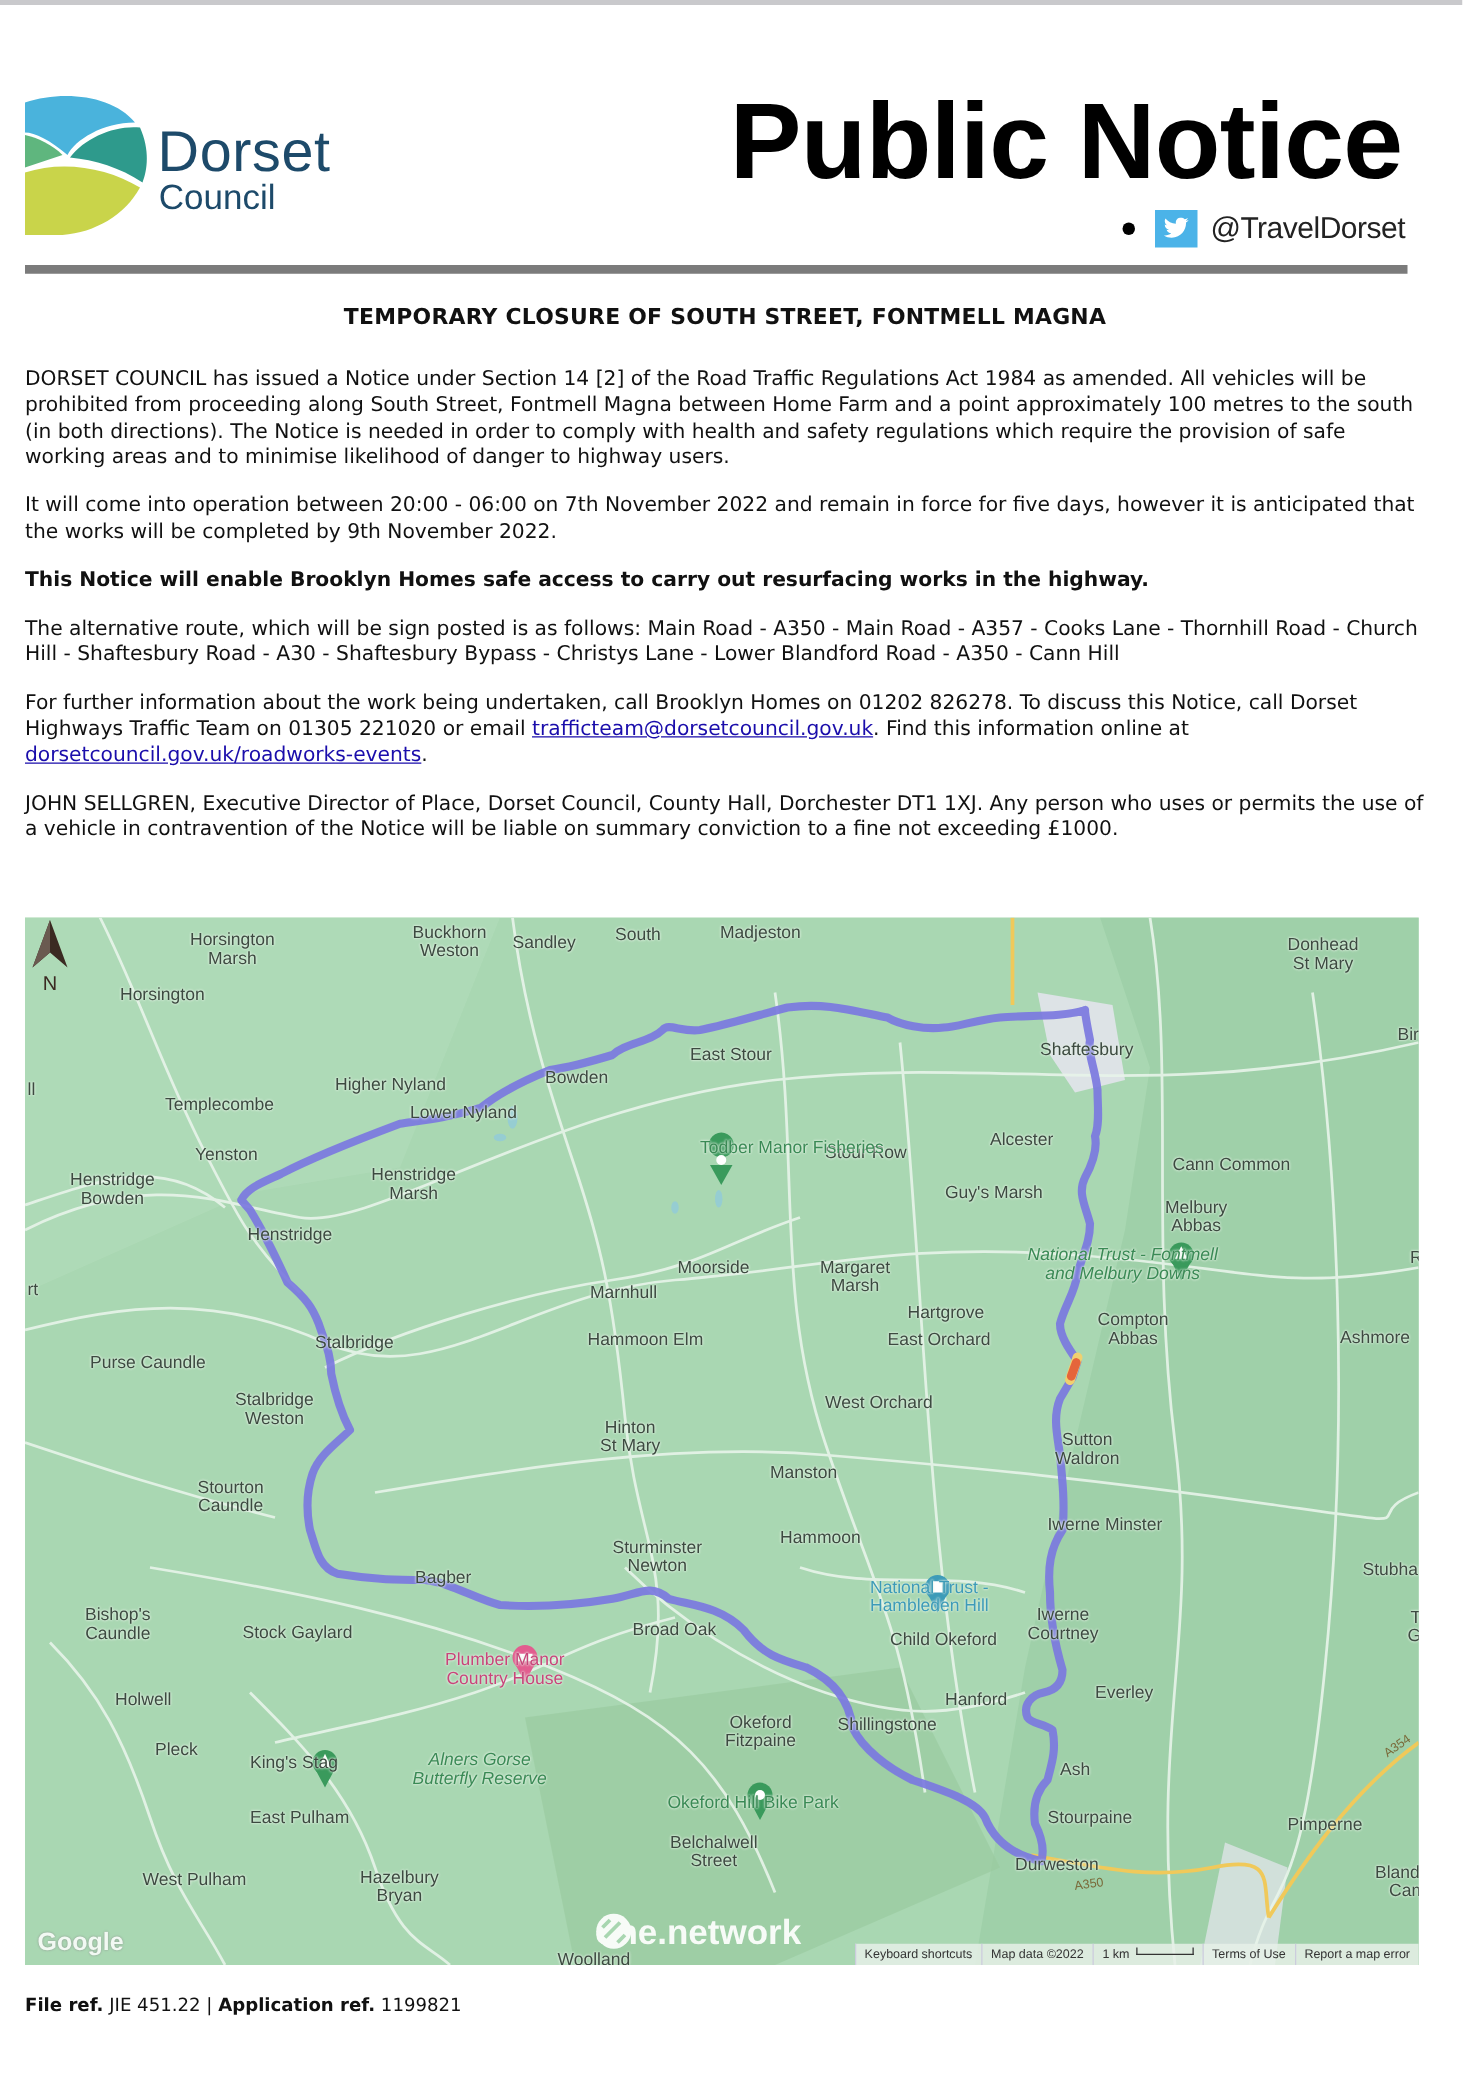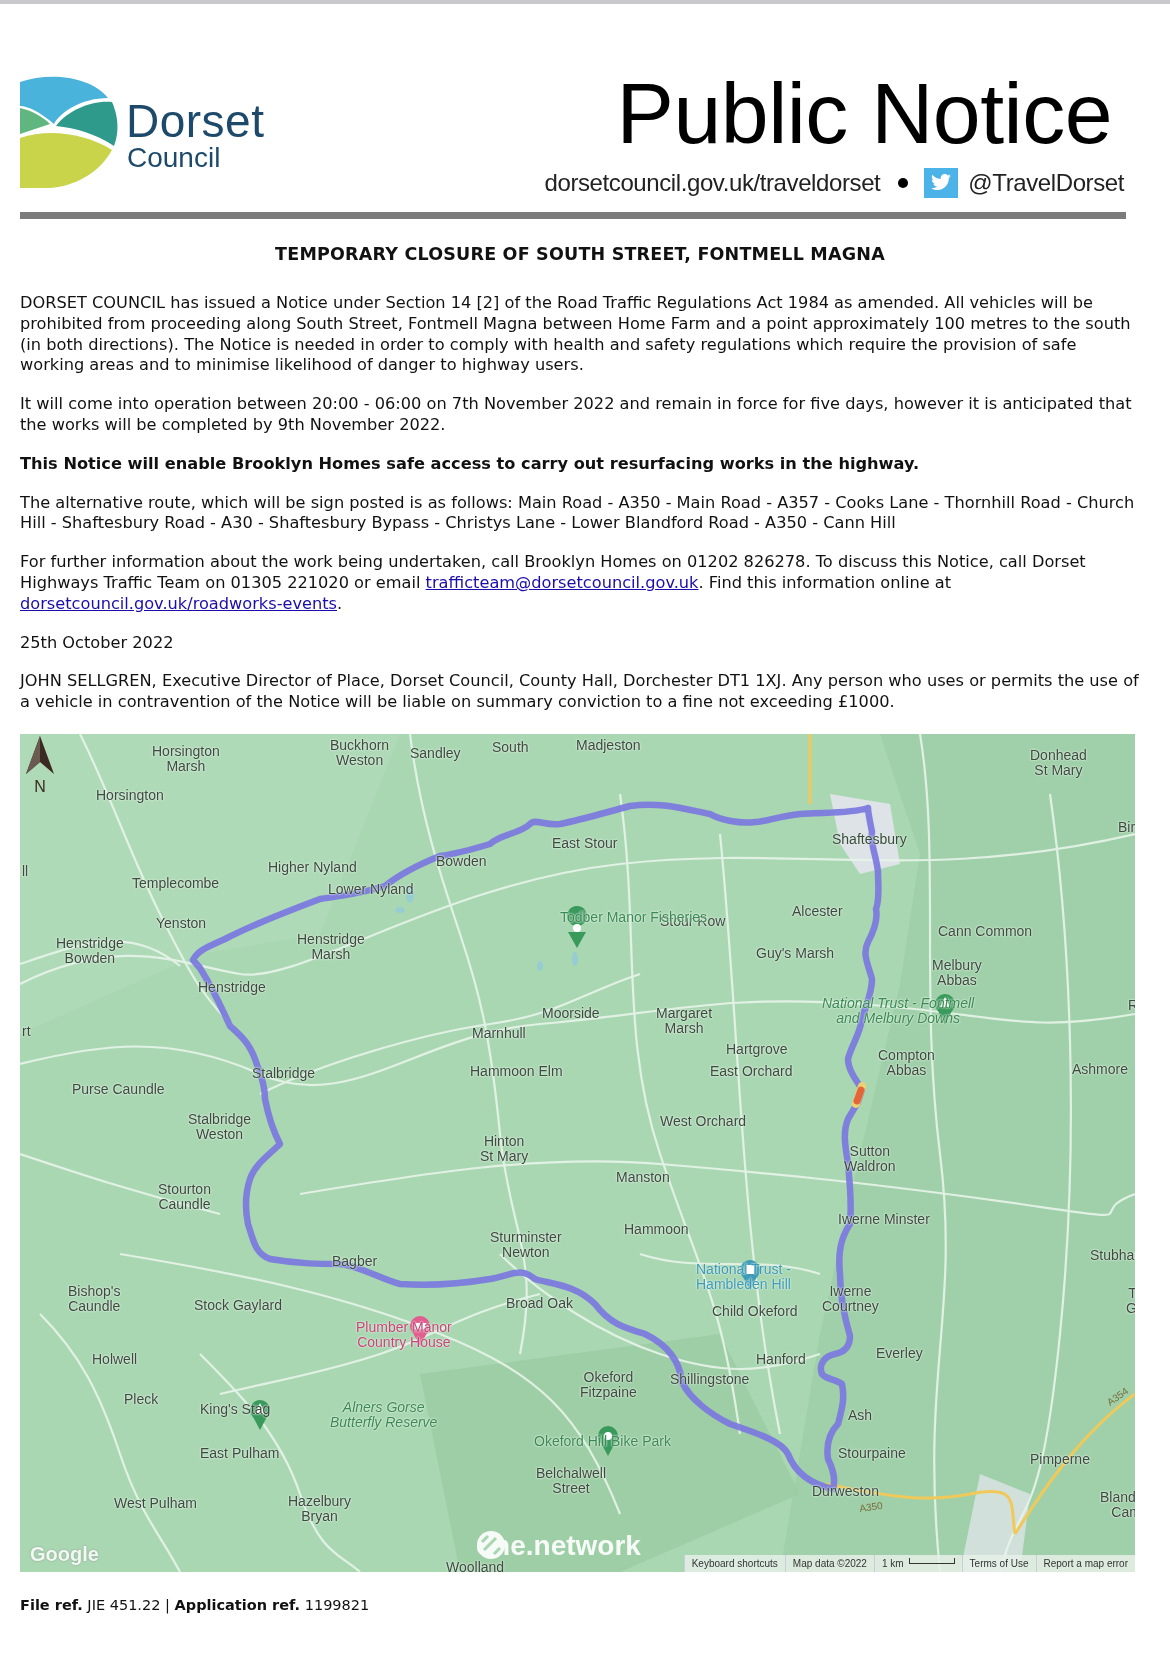--- a/index.html
+++ b/index.html
@@ -2,21 +2,21 @@
 <html><head>
 <meta charset="utf-8">
 <style>
   html, body { margin: 0; padding: 0; background: #ffffff; }
   body { width: 1170px; height: 1678px; position: relative; overflow: hidden; font-family: "DejaVu Sans", sans-serif; color: #111; }
   .topbar { position: absolute; left: 0; top: 0; width: 1170px; height: 4px; background: #c9c9cc; }
   .logo { position: absolute; left: 20px; top: 76px; width: 260px; height: 112px; }
   .logo-text { position: absolute; left: 126px; top: 98px; color: #1d4a6a; font-family: "Liberation Sans", sans-serif; }
   .logo-text .l1 { font-size: 46px; line-height: 46px; letter-spacing: 0.5px; }
   .logo-text .l2 { font-size: 28px; line-height: 28px; margin-top: 0px; padding-left: 1px; }
-  .pn-title { position: absolute; right: 58px; top: 66px; font-family: "Liberation Sans", sans-serif; font-weight: normal; font-size: 86px; line-height: 94px; color: #000; letter-spacing: -0.5px; }
+  .pn-title { position: absolute; right: 48px; top: 66px; font-family: "Liberation Sans", sans-serif; font-weight: bold; font-size: 86px; line-height: 94px; color: #000; letter-spacing: -0.5px; }
   .pn-sub { position: absolute; right: 46px; top: 168px; display: flex; align-items: center; font-family: "Liberation Sans", sans-serif; font-size: 24px; color: #222; letter-spacing: -0.4px; }
   .pn-sub .dot { display: inline-block; width: 10px; height: 10px; border-radius: 50%; background: #000; margin: 0 16px 0 18px; }
   .tw { display: inline-flex; width: 34px; height: 30px; background: #4bb3e8; margin-right: 10px; align-items: center; justify-content: center; }
   .rule { position: absolute; left: 20px; top: 212px; width: 1106px; height: 7px; background: #7b7b7b; }
   .heading { position: absolute; left: 0; top: 244px; width: 1160px; text-align: center; font-weight: bold; font-size: 17.5px; letter-spacing: 0.2px; }
   .body-text { position: absolute; left: 20px; top: 293px; width: 1125px; font-size: 16.2px; line-height: 20.8px; }
   .body-text p { margin: 0 0 18px 0; }
   .body-text a { color: #1a0dab; text-decoration: underline; }
   .b { font-weight: bold; }
   .map { position: absolute; left: 20px; top: 734px; width: 1115px; height: 838px; background: #a9d7b2; overflow: hidden; }
@@ -47,40 +47,38 @@
   <path d="M36 50 C 48 34, 72 24, 92 26 C 100 44, 98 60, 94 70 C 76 58, 56 52, 36 50 Z" fill="#2e9a8c"></path>
   <path d="M0 62 C 30 52, 66 58, 92 74 C 80 96, 56 110, 30 112 L 0 112 Z" fill="#c9d44a"></path>
 </svg>
 <div class="logo-text">
   <div class="l1">Dorset</div>
   <div class="l2">Council</div>
 </div>
 
 <div class="pn-title">Public Notice</div>
 <div class="pn-sub">
-  <span>dorsetcouncil.gov.uk/traveldorset</span>
   <span class="dot"></span>
   <span class="tw">
     <svg width="22" height="18" viewBox="0 0 24 20">
         <path fill="#fff" d="M23 2.3c-.8.4-1.7.6-2.6.7.9-.6 1.6-1.4 2-2.5-.9.5-1.9.9-2.9 1.1C18.6.7 17.4.1 16.1.1c-2.5 0-4.5 2-4.5 4.5 0 .4 0 .7.1 1C7.9 5.4 4.6 3.6 2.4.9c-.4.7-.6 1.4-.6 2.3 0 1.6.8 2.9 2 3.7-.7 0-1.4-.2-2-.6v.1c0 2.2 1.6 4 3.6 4.4-.4.1-.8.2-1.2.2-.3 0-.6 0-.8-.1.6 1.8 2.2 3.1 4.2 3.1-1.5 1.2-3.5 1.9-5.6 1.9H1c2 1.3 4.4 2 6.9 2 8.3 0 12.8-6.9 12.8-12.8v-.6c.9-.6 1.7-1.4 2.3-2.3z"></path>
       </svg>
   </span>
   <span>@TravelDorset</span>
 </div>
 <div class="rule"></div>
 
 <div class="heading">TEMPORARY CLOSURE OF SOUTH STREET, FONTMELL MAGNA</div>
 
 <div class="body-text">
   <p>DORSET COUNCIL has issued a Notice under Section 14 [2] of the Road Traffic Regulations Act 1984 as amended. All vehicles will be prohibited from proceeding along South Street,  Fontmell Magna between Home Farm and a point approximately 100 metres to the south (in both directions). The Notice is needed in order to comply with health and safety regulations which require the provision of safe working areas and to minimise likelihood of danger to highway users.</p>
   <p>It will come into operation between 20:00 - 06:00 on 7th November 2022 and remain in force for five days, however it is anticipated that the works will be completed by 9th November 2022.</p>
   <p class="b">This Notice will enable Brooklyn Homes safe access to carry out resurfacing works in the highway.</p>
   <p>The alternative route, which will be sign posted is as follows: Main Road - A350 - Main Road - A357 - Cooks Lane - Thornhill Road - Church Hill - Shaftesbury Road - A30 - Shaftesbury Bypass - Christys Lane - Lower Blandford Road - A350 - Cann Hill</p>
   <p><span>For further information about the work being undertaken, call Brooklyn Homes on 01202 826278. To discuss this Notice, call Dorset Highways Traffic Team on 01305 221020 or email </span><a href="#">trafficteam@dorsetcouncil.gov.uk</a><span>. Find this information online at </span><a href="#">dorsetcouncil.gov.uk/roadworks-events</a><span>.</span></p>
-  <p>25th October 2022</p>
   <p>JOHN SELLGREN, Executive Director of Place, Dorset Council, County Hall, Dorchester DT1 1XJ. Any person who uses or permits the use of a vehicle in contravention of the Notice will be liable on summary conviction to a fine not exceeding £1000.</p>
 </div>
 
 <div class="map">
   <svg width="1115" height="838" viewBox="0 0 1115 838">
 
     <path d="M860 0 L1115 0 L1115 838 L760 838 L800 600 L840 420 L880 250 L900 120 Z" fill="#9fd0a9"></path>
     <path d="M0 0 L380 0 L300 200 L180 220 L0 300 Z" fill="#b3dcbb" opacity="0.6"></path>
     <path d="M400 640 L700 600 L780 760 L600 838 L440 838 Z" fill="#9acb9f" opacity="0.7"></path>
     <path d="M810 60 L870 70 L880 130 L840 140 L820 110 Z" fill="#dde3e6"></path>

